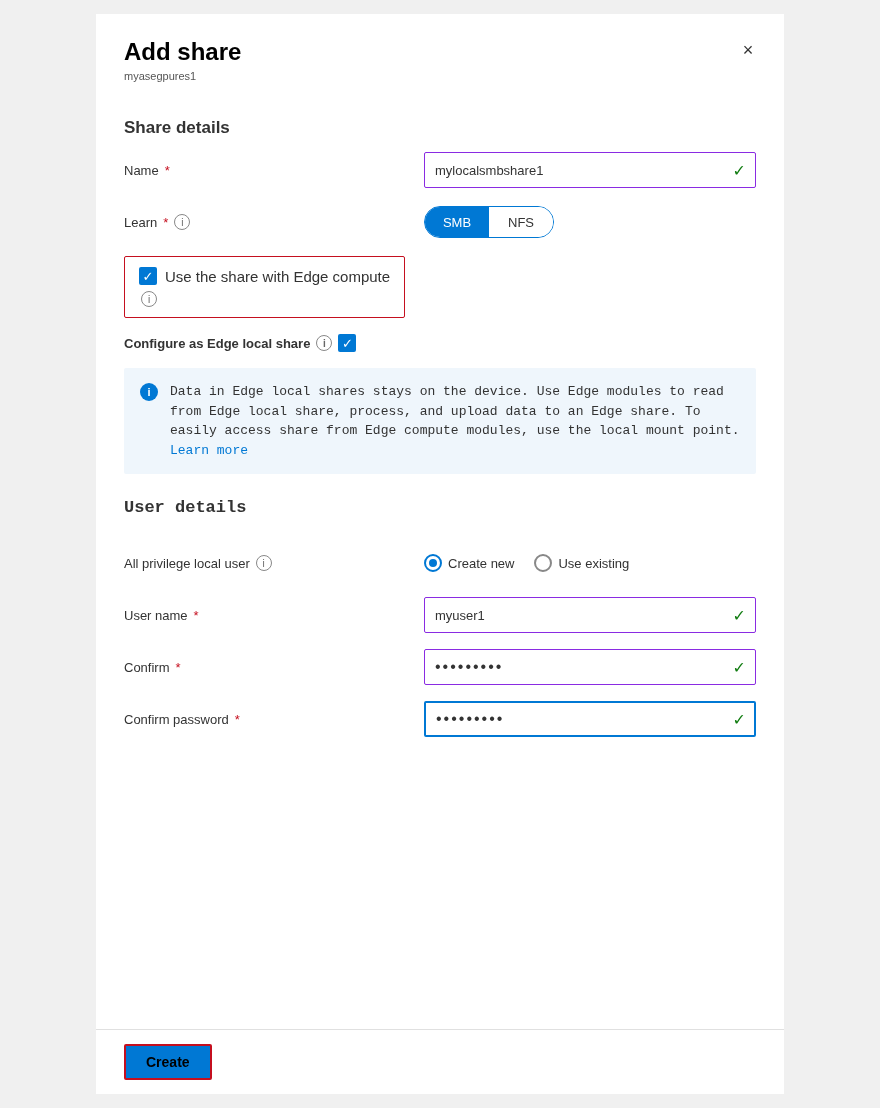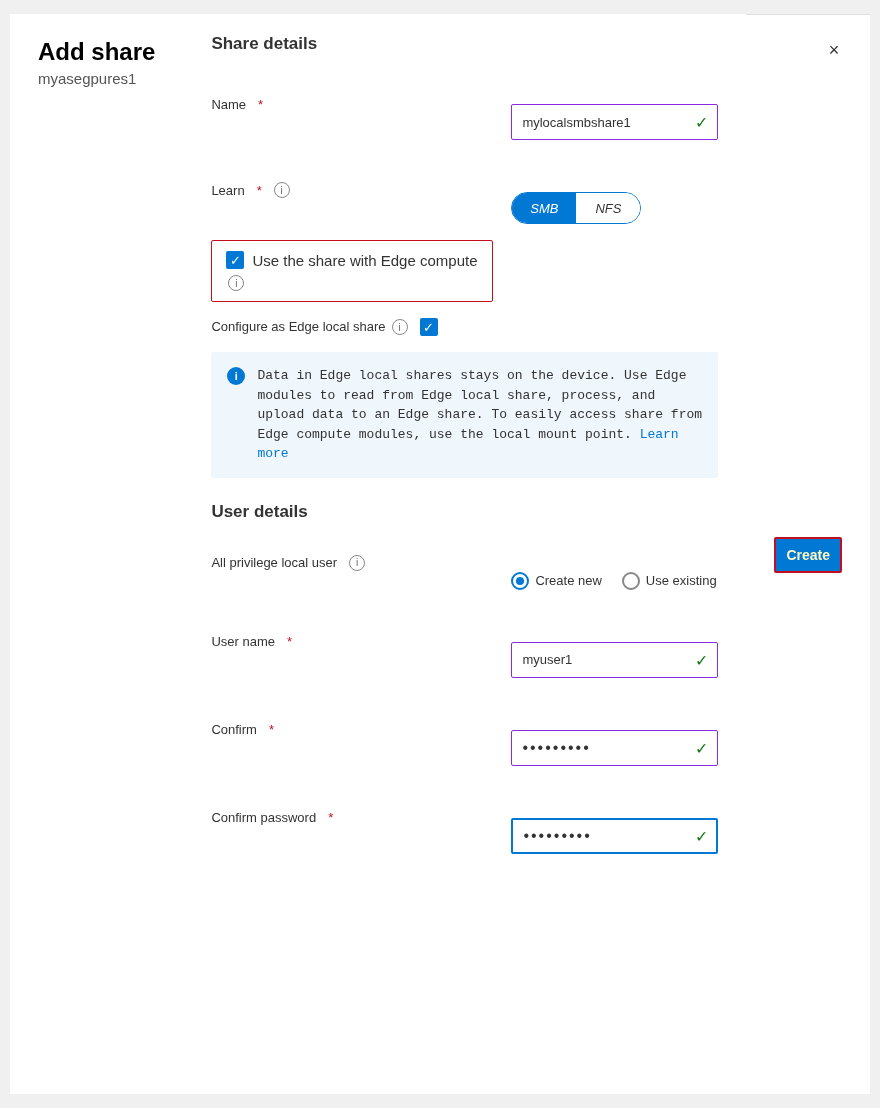--- a/index.html
+++ b/index.html
@@ -6,39 +6,39 @@
     body {
       background: #f0f0f0;
       display: flex;
       justify-content: center;
       align-items: center;
       min-height: 100vh;
       font-family: 'Segoe UI', Arial, sans-serif;
     }
     .dialog {
       background: #fff;
-      width: 860px;
+      width: 688px;
       min-height: 1080px;
       position: relative;
       display: flex;
-      flex-direction: row;
+      flex-direction: column;
       padding: 0;
     }
     .dialog-header {
       padding: 24px 28px 16px 28px;
       border-bottom: none;
     }
     .dialog-title {
       font-size: 24px;
       font-weight: 600;
       color: #000;
       margin-bottom: 4px;
     }
     .dialog-subtitle {
-      font-size: 15px;
+      font-size: 11px;
       color: #555;
     }
     .close-btn {
       position: absolute;
       top: 20px;
       right: 20px;
       background: none;
       border: none;
       font-size: 18px;
       cursor: pointer;
@@ -64,21 +64,21 @@
       align-items: center;
       margin-bottom: 16px;
       min-height: 36px;
     }
     .form-label {
       width: 300px;
       font-size: 13px;
       color: #333;
       display: flex;
       align-items: center;
-      gap: 12px;
+      gap: 6px;
       font-weight: 400;
     }
     .required-star {
       color: #c50f1f;
       font-size: 13px;
     }
     .info-icon {
       display: inline-flex;
       align-items: center;
       justify-content: center;
@@ -87,21 +87,20 @@
       border-radius: 50%;
       border: 1px solid #888;
       font-size: 10px;
       color: #666;
       cursor: pointer;
       font-style: normal;
     }
     .form-control {
       flex: 1;
       position: relative;
-      margin-top: 36px;
     }
     .text-input {
       width: 100%;
       height: 36px;
       border: 1px solid #8a2be2;
       border-radius: 2px;
       padding: 6px 40px 6px 10px;
       font-size: 13px;
       color: #333;
       outline: none;
@@ -120,21 +119,20 @@
       color: #107c10;
       font-size: 16px;
     }
     
     .toggle-group {
       display: flex;
       border-radius: 20px;
       overflow: hidden;
       border: 1px solid #0078d4;
       width: 130px;
-      font-style: italic;
     }
     .toggle-option {
       flex: 1;
       height: 30px;
       display: flex;
       align-items: center;
       justify-content: center;
       font-size: 13px;
       cursor: pointer;
     }
@@ -171,23 +169,24 @@
     
     .edge-local-row {
       display: flex;
       align-items: center;
       margin-bottom: 16px;
     }
     .edge-local-label {
       font-size: 13px;
       color: #333;
       display: flex;
-      align-items: flex-start;
+      align-items: center;
       gap: 6px;
-      margin-right: 12px;
+      margin-right: 6px;
+      font-weight: bold;
     }
     
     .info-box {
       background: #eff6fc;
       border-radius: 2px;
       padding: 14px 16px;
       display: flex;
       gap: 12px;
       margin-bottom: 24px;
       margin-top: 8px;
@@ -250,23 +249,23 @@
     }
     
     .dialog-footer {
       padding: 14px 28px;
       border-top: 1px solid #e0e0e0;
       display: flex;
       align-items: center;
     }
     .create-btn {
       background: #0078d4;
-      color: #fef9c3;
+      color: #000000;
       border: 2px solid #c50f1f;
-      padding: 8px 10px;
+      padding: 8px 20px;
       font-size: 14px;
       font-weight: 600;
       cursor: pointer;
       border-radius: 2px;
     }
     .password-dots {
       letter-spacing: 2px;
       font-size: 16px;
     }
   </style>
@@ -333,21 +332,21 @@
     </div>
 
     <div class="info-box">
       <div class="info-box-icon">i</div>
       <div class="info-box-text">
         <span>Data in Edge local shares stays on the device. Use Edge modules to read from Edge local share, process, and upload data to an Edge share. To easily access share from Edge compute modules, use the local mount point.</span>
         <a href="#">Learn more</a>
       </div>
     </div>
 
-    <div class="section-label" style="margin-bottom: 14px;">User details</div>
+    <div class="section-label" style="margin-bottom: 28px; font-family: Liberation Mono, monospace;">User details</div>
 
     <div class="form-row">
       <div class="form-label">
         <span>All privilege local user</span>
         <span class="info-icon">i</span>
       </div>
       <div class="form-control">
         <div class="radio-group">
           <div class="radio-option">
             <div class="radio-outer">

